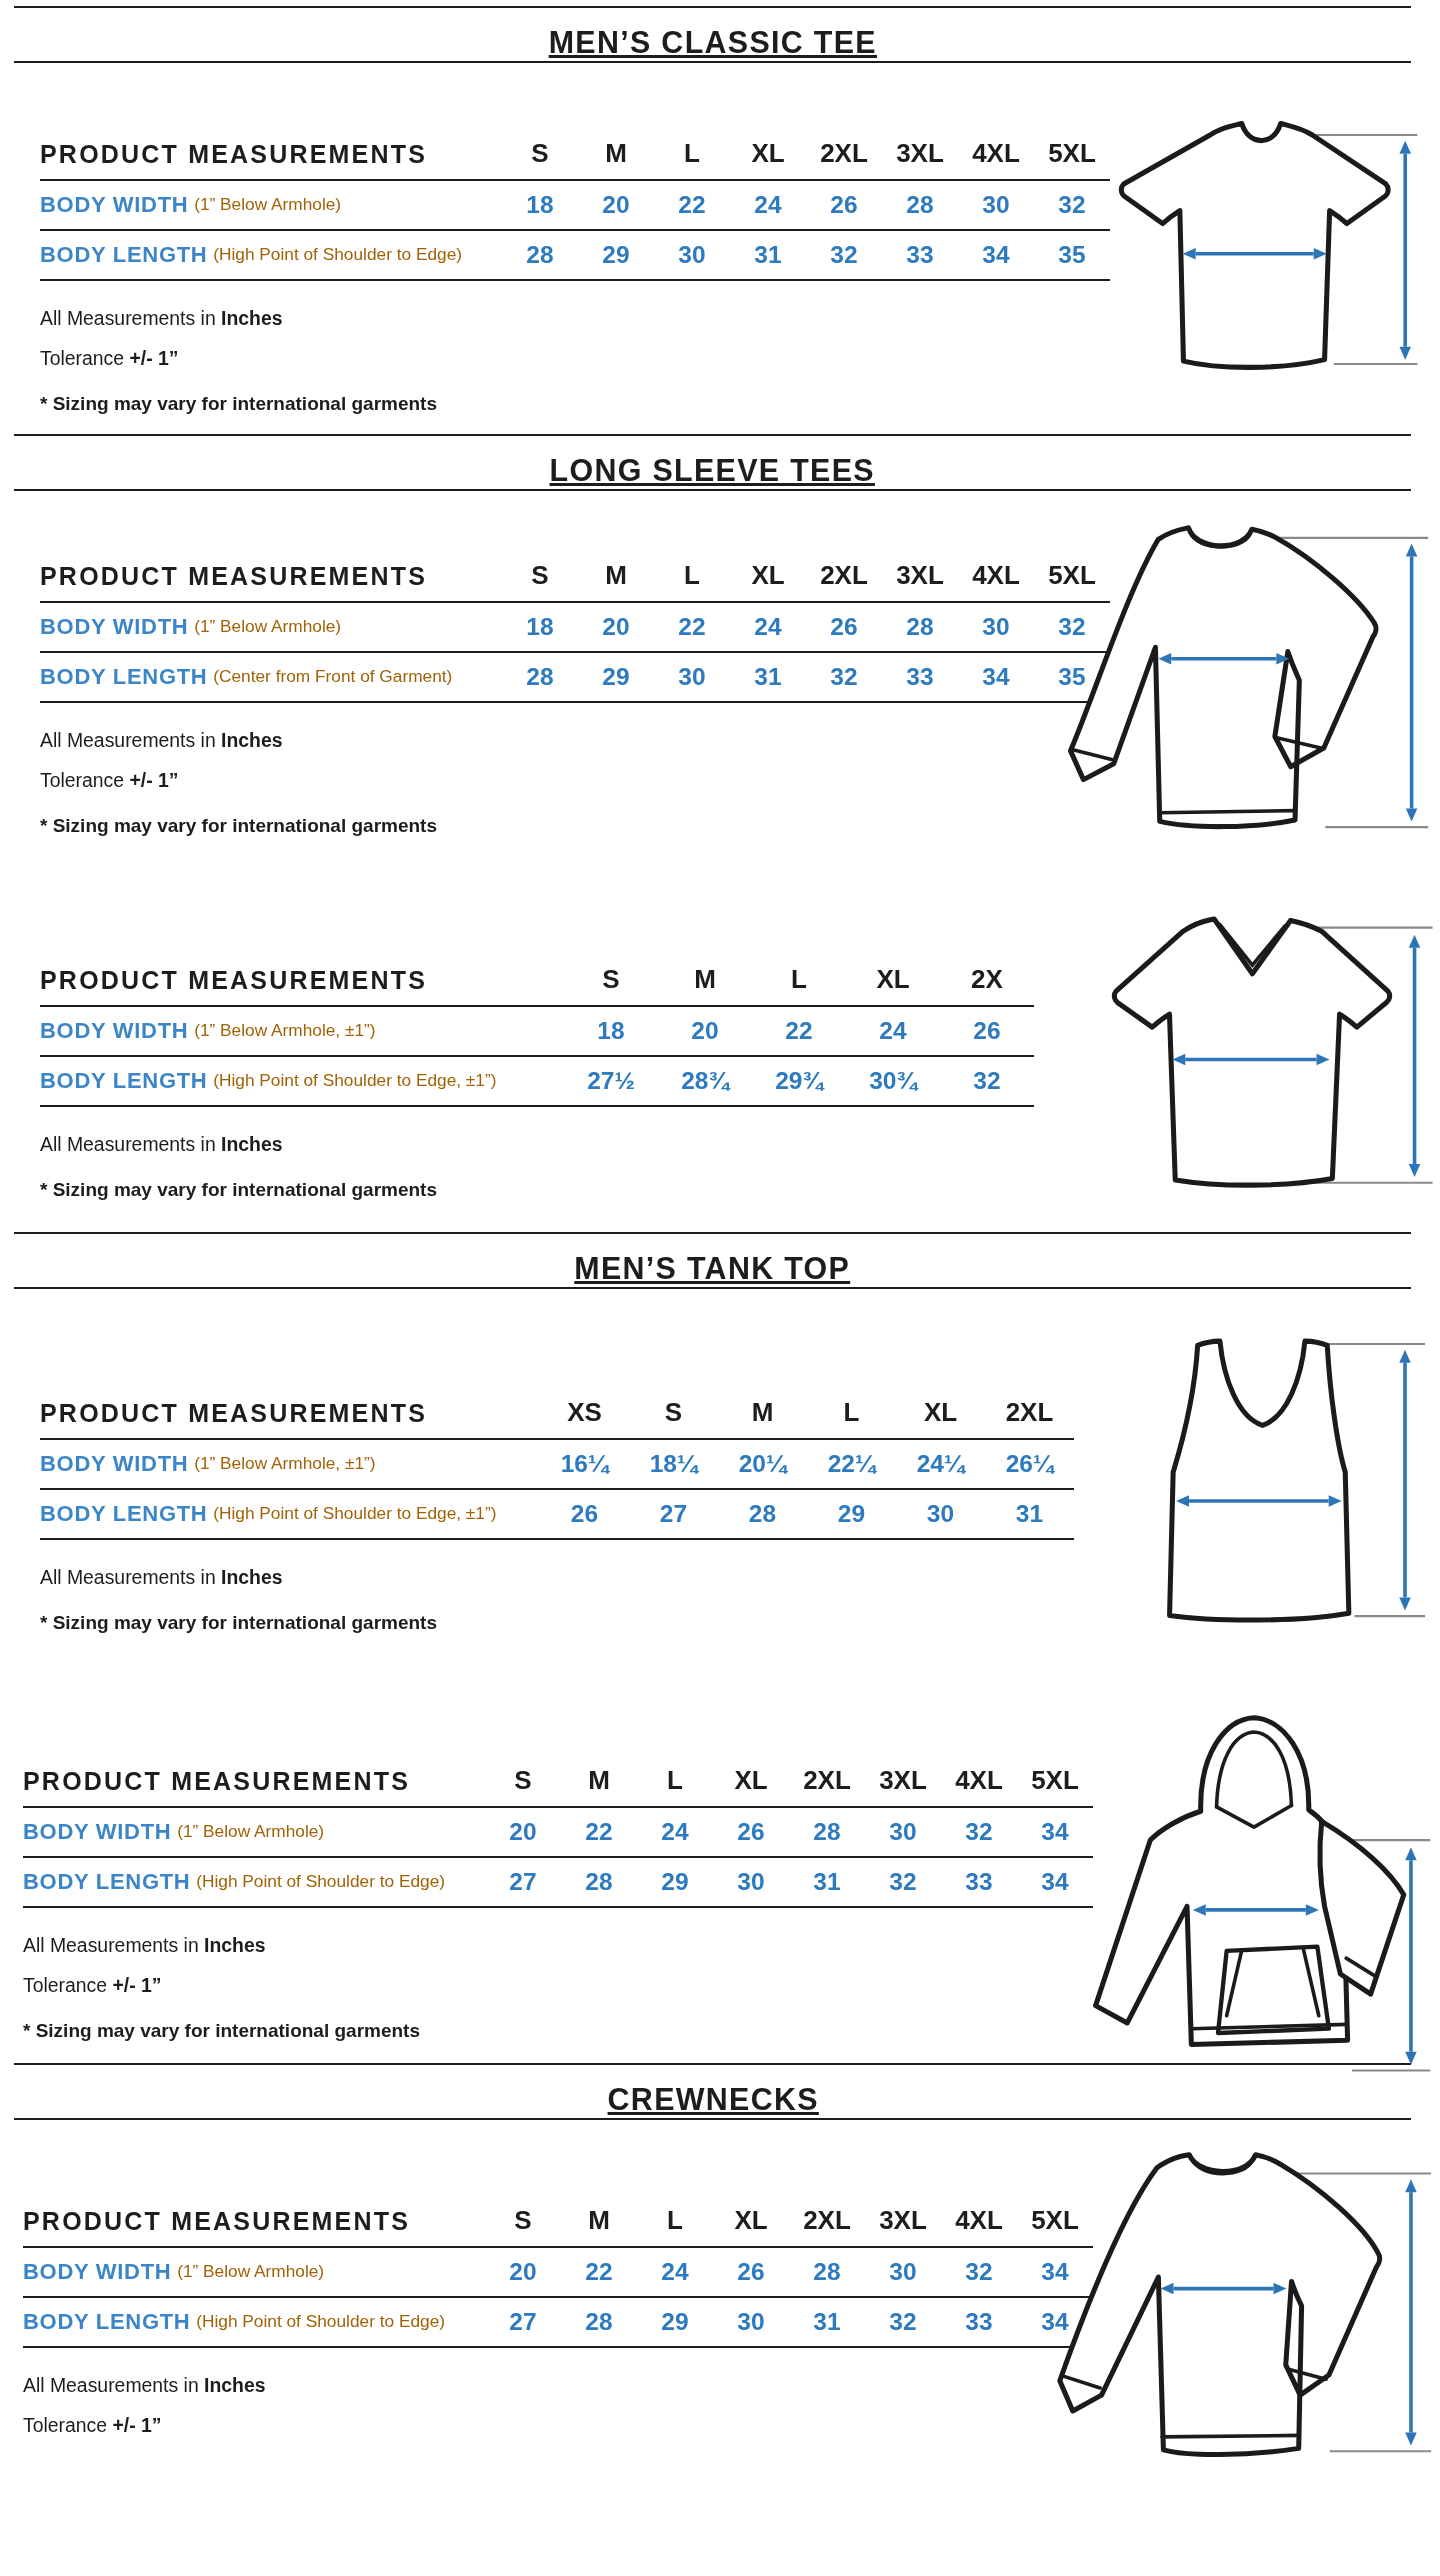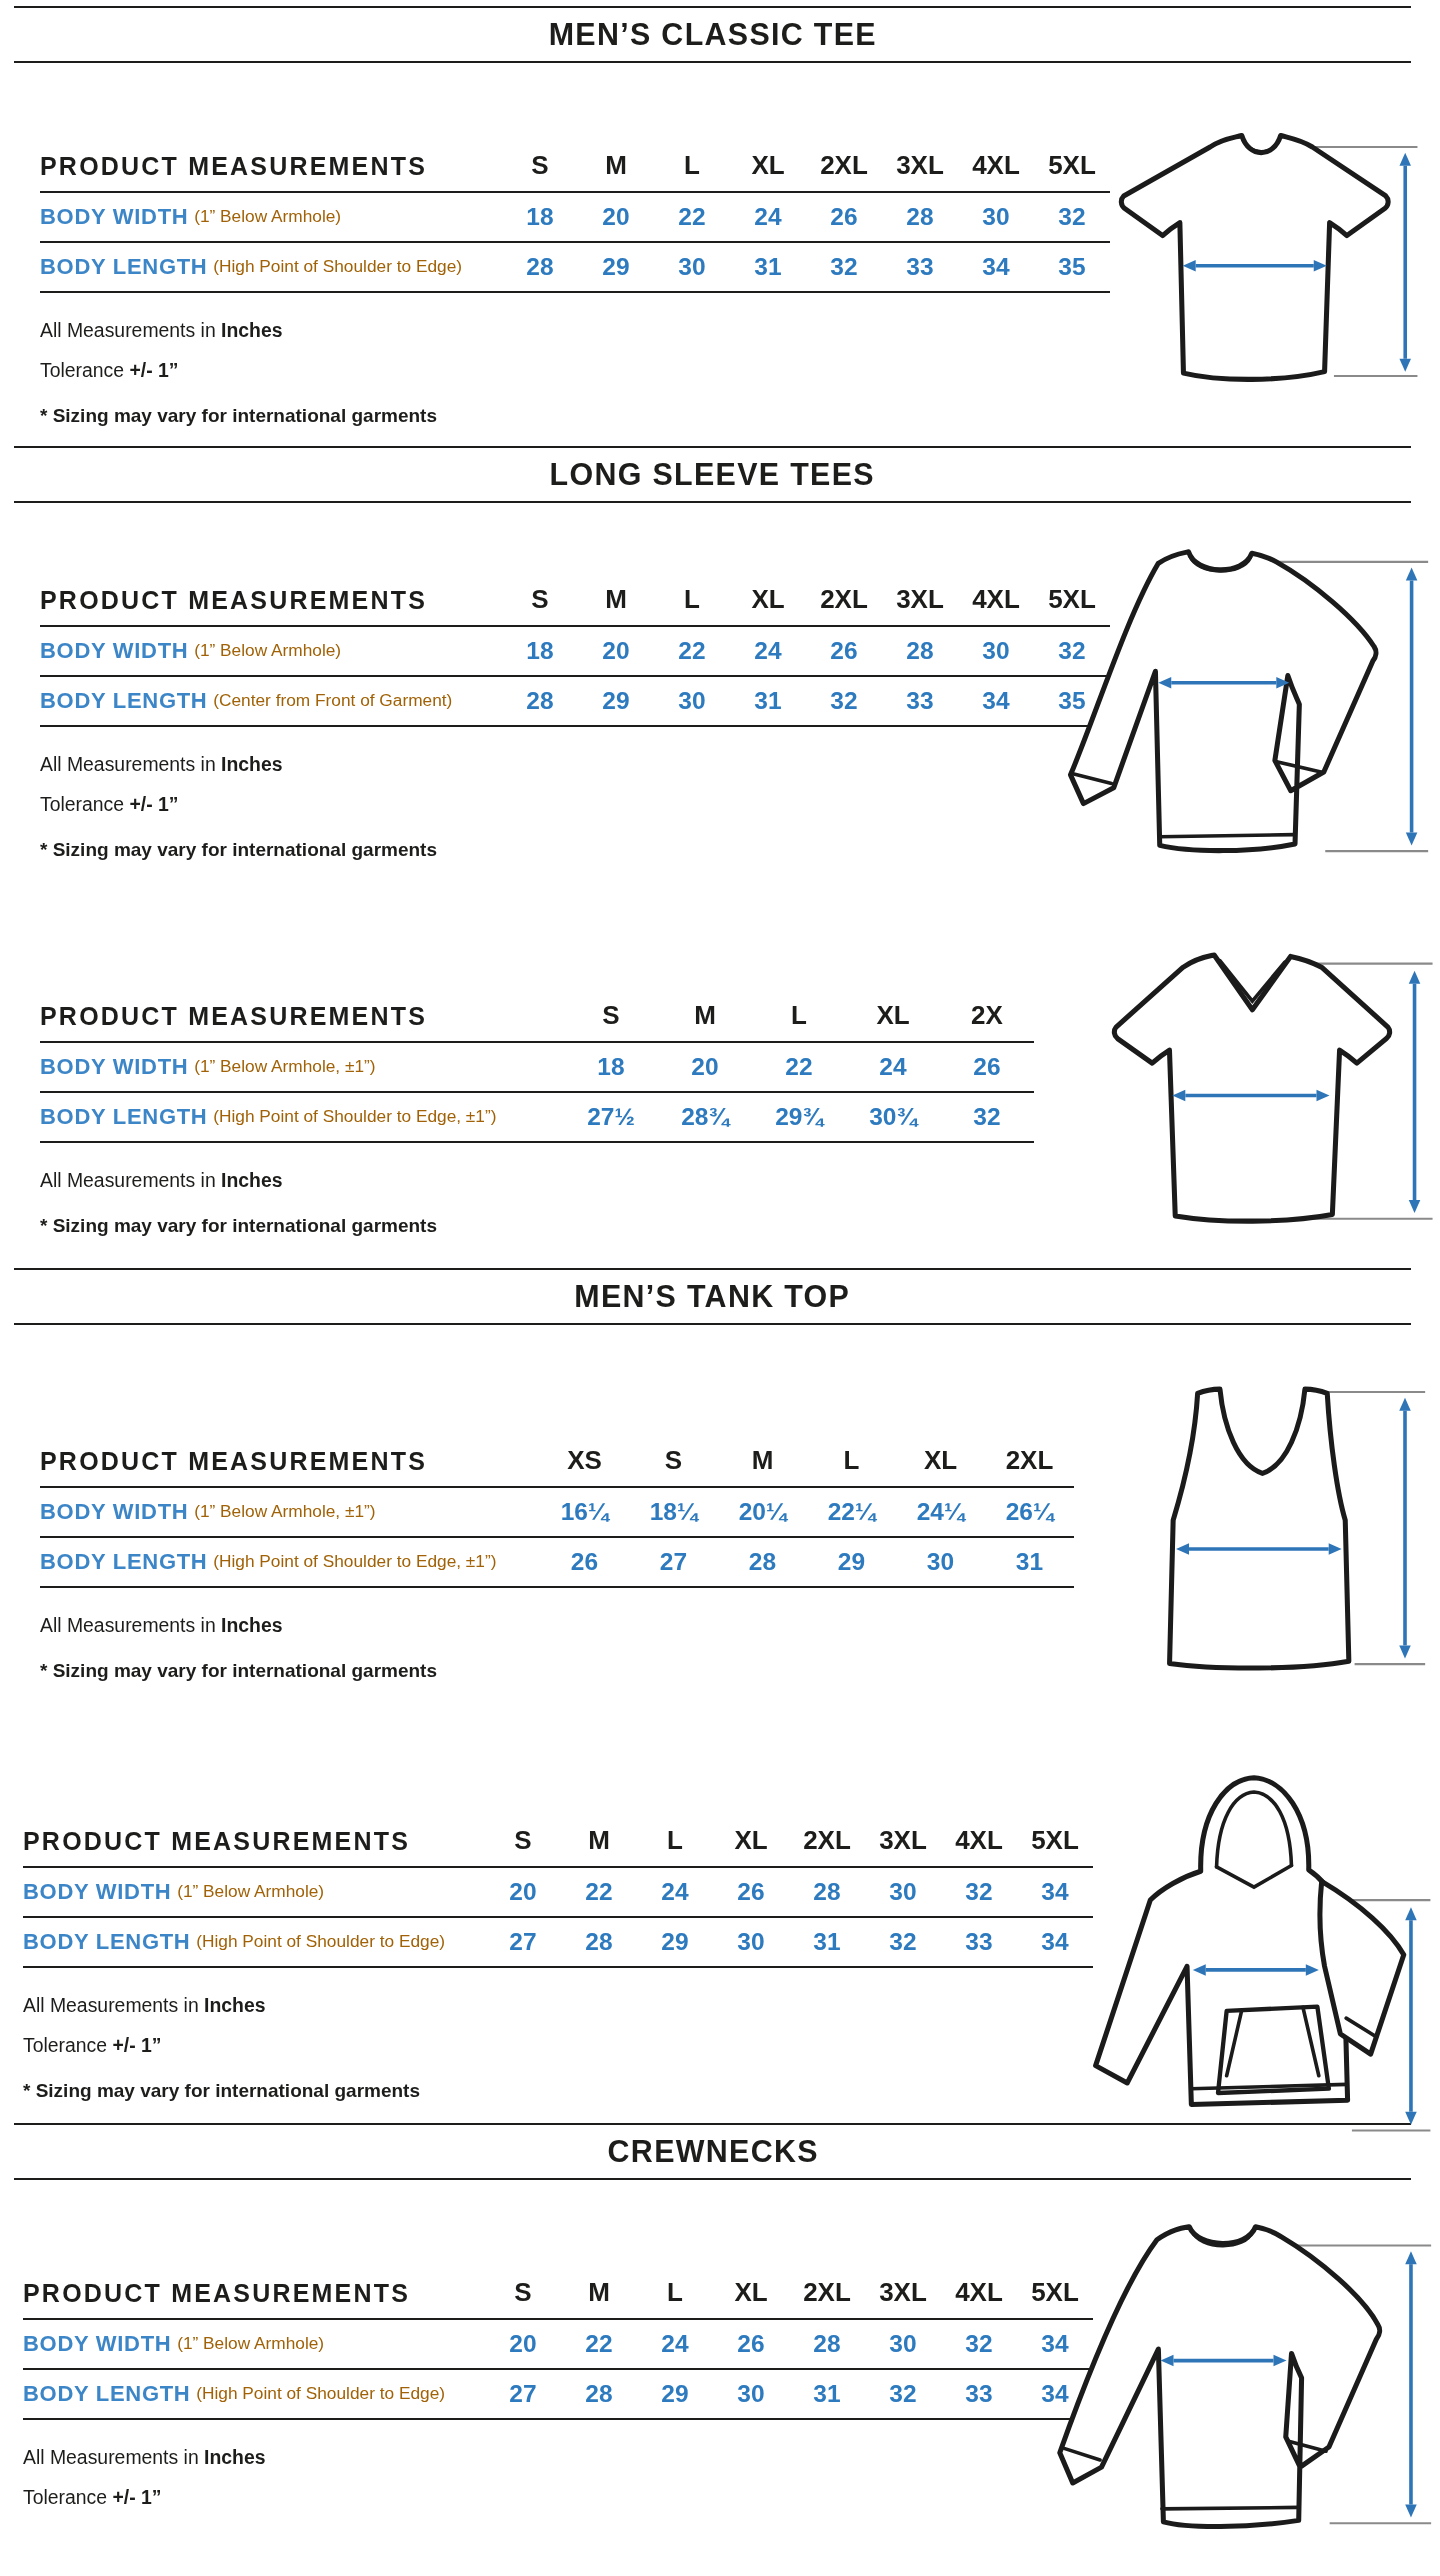--- a/index.html
+++ b/index.html
@@ -13,34 +13,34 @@
     overflow:hidden;
   }
   .page{padding-top:5.8px;}
 
   
   .band{
     margin:0 30px 0 14.4px;
     border-top:2.9px solid #1d1d1b;
     border-bottom:2.9px solid #1d1d1b;
     height:53px;
-    display:flex;align-items:center;justify-content:center;
+    display:flex;align-items:flex-end;justify-content:center;text-decoration:underline;
   }
   .band-title{
     margin:0;
     font-size:32px;
     font-weight:bold;
     letter-spacing:1.4px;
     transform:scaleX(.95);
     color:#1d1d1b;
     white-space:nowrap;
   }
 
   
-  .content{position:relative;padding-left:40px;margin-top:12px;}
+  .content{position:relative;padding-left:40px;}
   .c1{min-height:371px;} .c1 .tablewrap{padding-top:75px;}
   .c2{min-height:366px;} .c2 .tablewrap{padding-top:69px;}
   .c3{min-height:375px;} .c3 .tablewrap{padding-top:107px;}
   .c4{min-height:395px;} .c4 .tablewrap{padding-top:108px;}
   .c5{min-height:379px;padding-left:23px;} .c5 .tablewrap{padding-top:81px;}
   .c6{min-height:331px;padding-left:23px;} .c6 .tablewrap{padding-top:85px;}
 
   
   .t8{width:1070px;}
   .t5{width:994px;}

